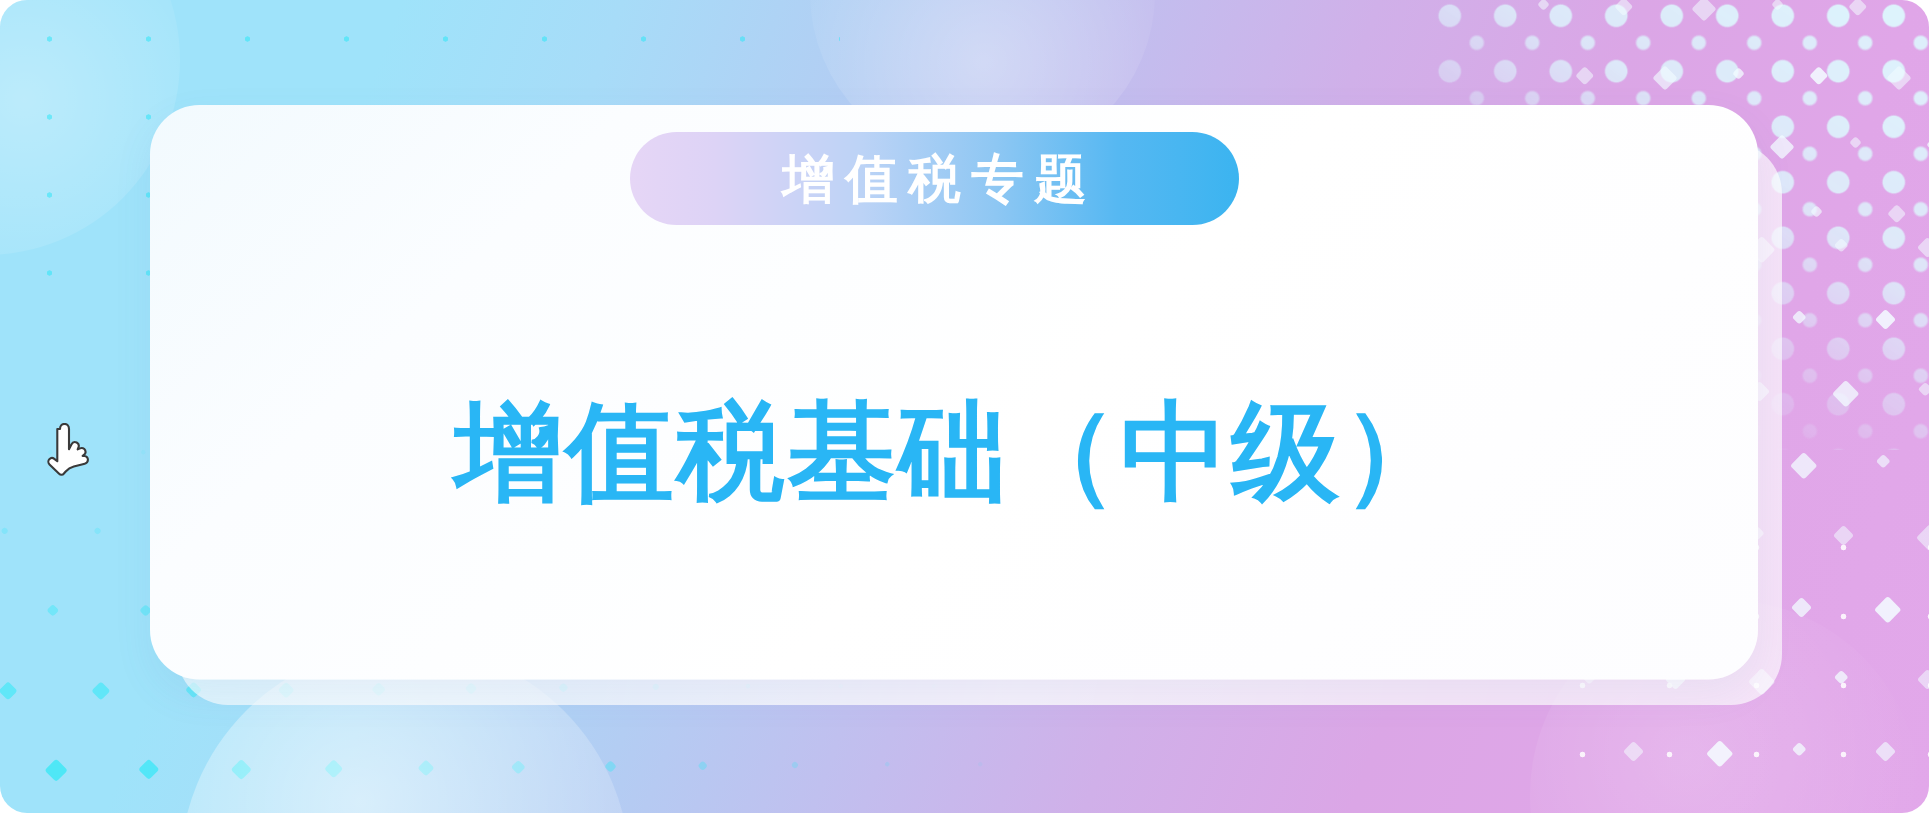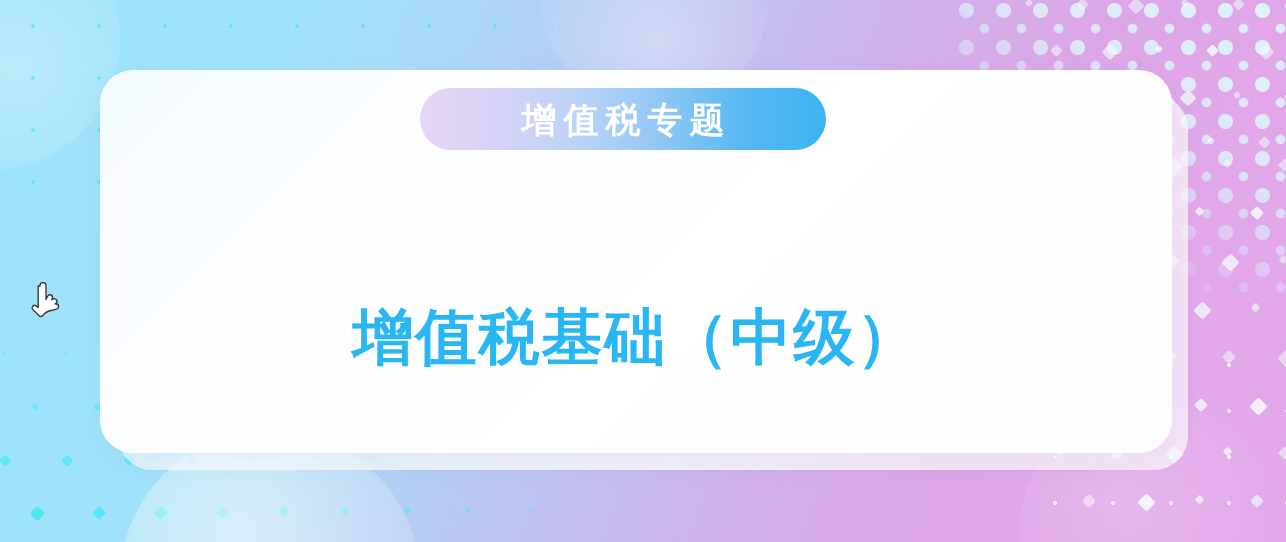--- a/index.html
+++ b/index.html
@@ -18,20 +18,21 @@
       linear-gradient(110deg,
         #9fe3fa 0%,
         #9fe3fa 18%,
         #a7dcf8 28%,
         #b3cdf3 40%,
         #c3bdee 52%,
         #d0b0e9 62%,
         #dba6e6 74%,
         #e0a6e8 86%,
         #e2a8ea 100%);
+    border-radius: 18px;
   }
 
   
   .deco { position:absolute; pointer-events:none; }
 
   
   #dots-topleft {
     left:0; top:0; width:560px; height:230px;
     background-image:
       radial-gradient(circle, #2fe6f7 1.6px, transparent 1.9px);
@@ -151,26 +152,25 @@
     line-height:1;
     white-space:nowrap;
   }
 
   
   #title {
     position:absolute;
     left:0; right:0; top:195px;
     text-align:center;
     color:#29b6f5;
-    font-size:61px;
+    font-size:72px;
     font-weight:bold;
     letter-spacing:2px;
     line-height:1.05;
     white-space:nowrap;
-    margin-top:40px;
   }
 
   
   #cursor { position:absolute; left:28px; top:282px; width:34px; height:40px; }
 </style>
 </head>
 <body>
 
 <div id="stage">
 

